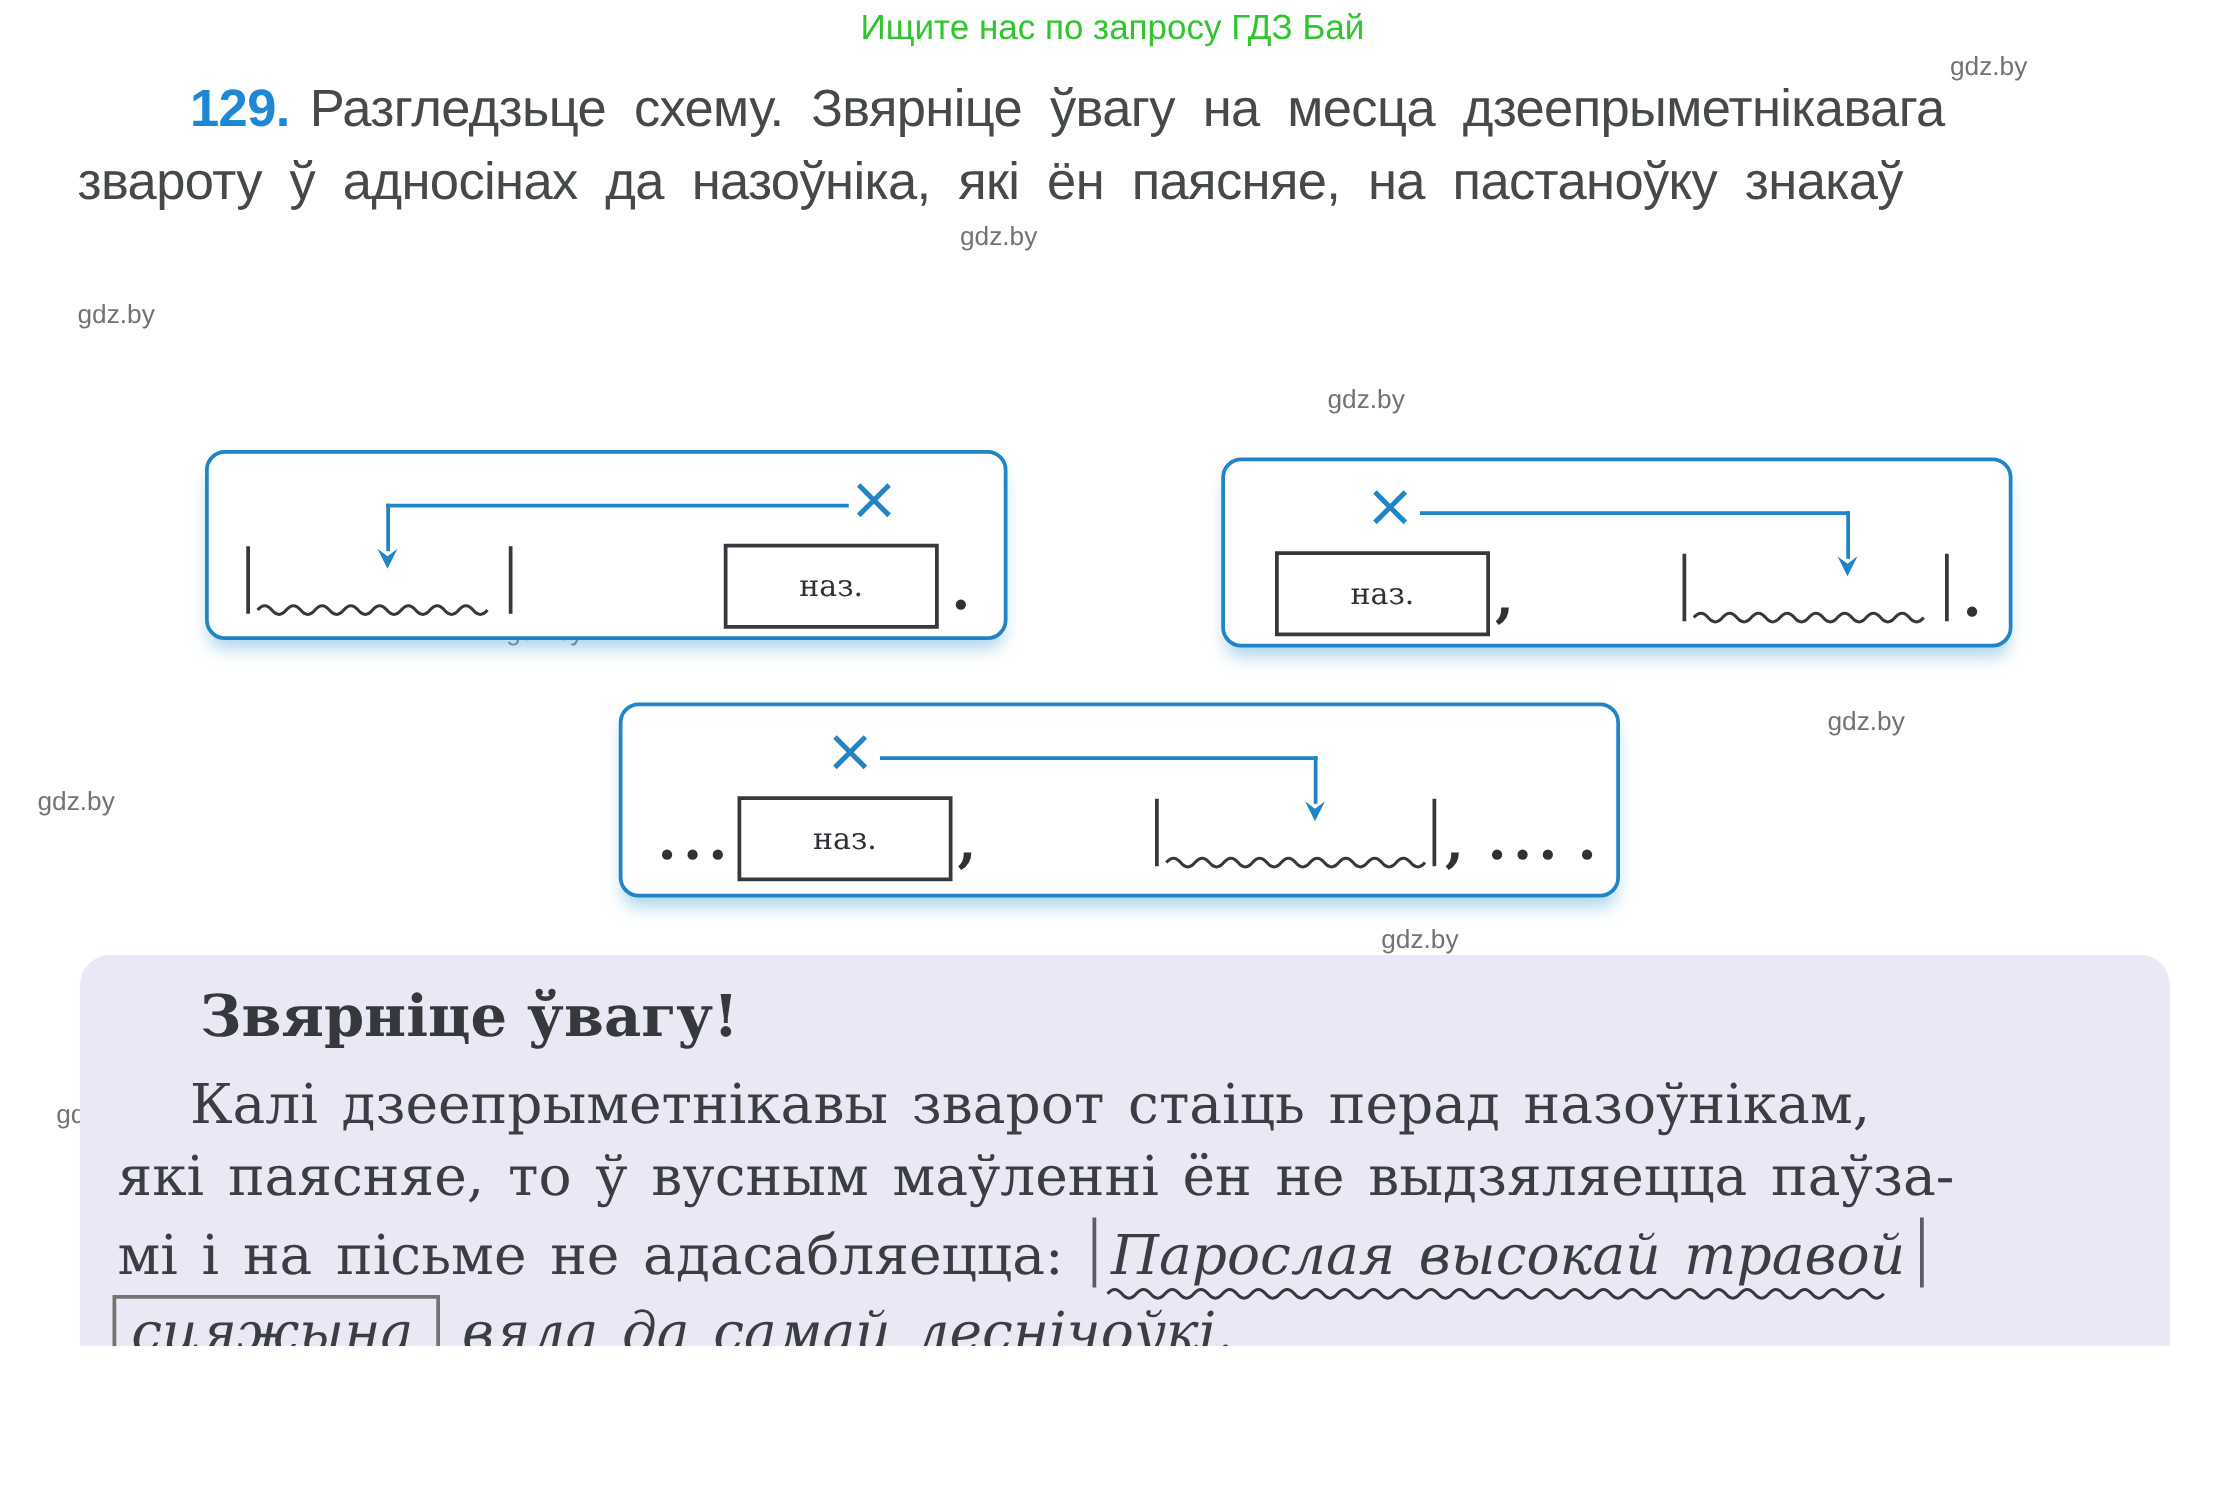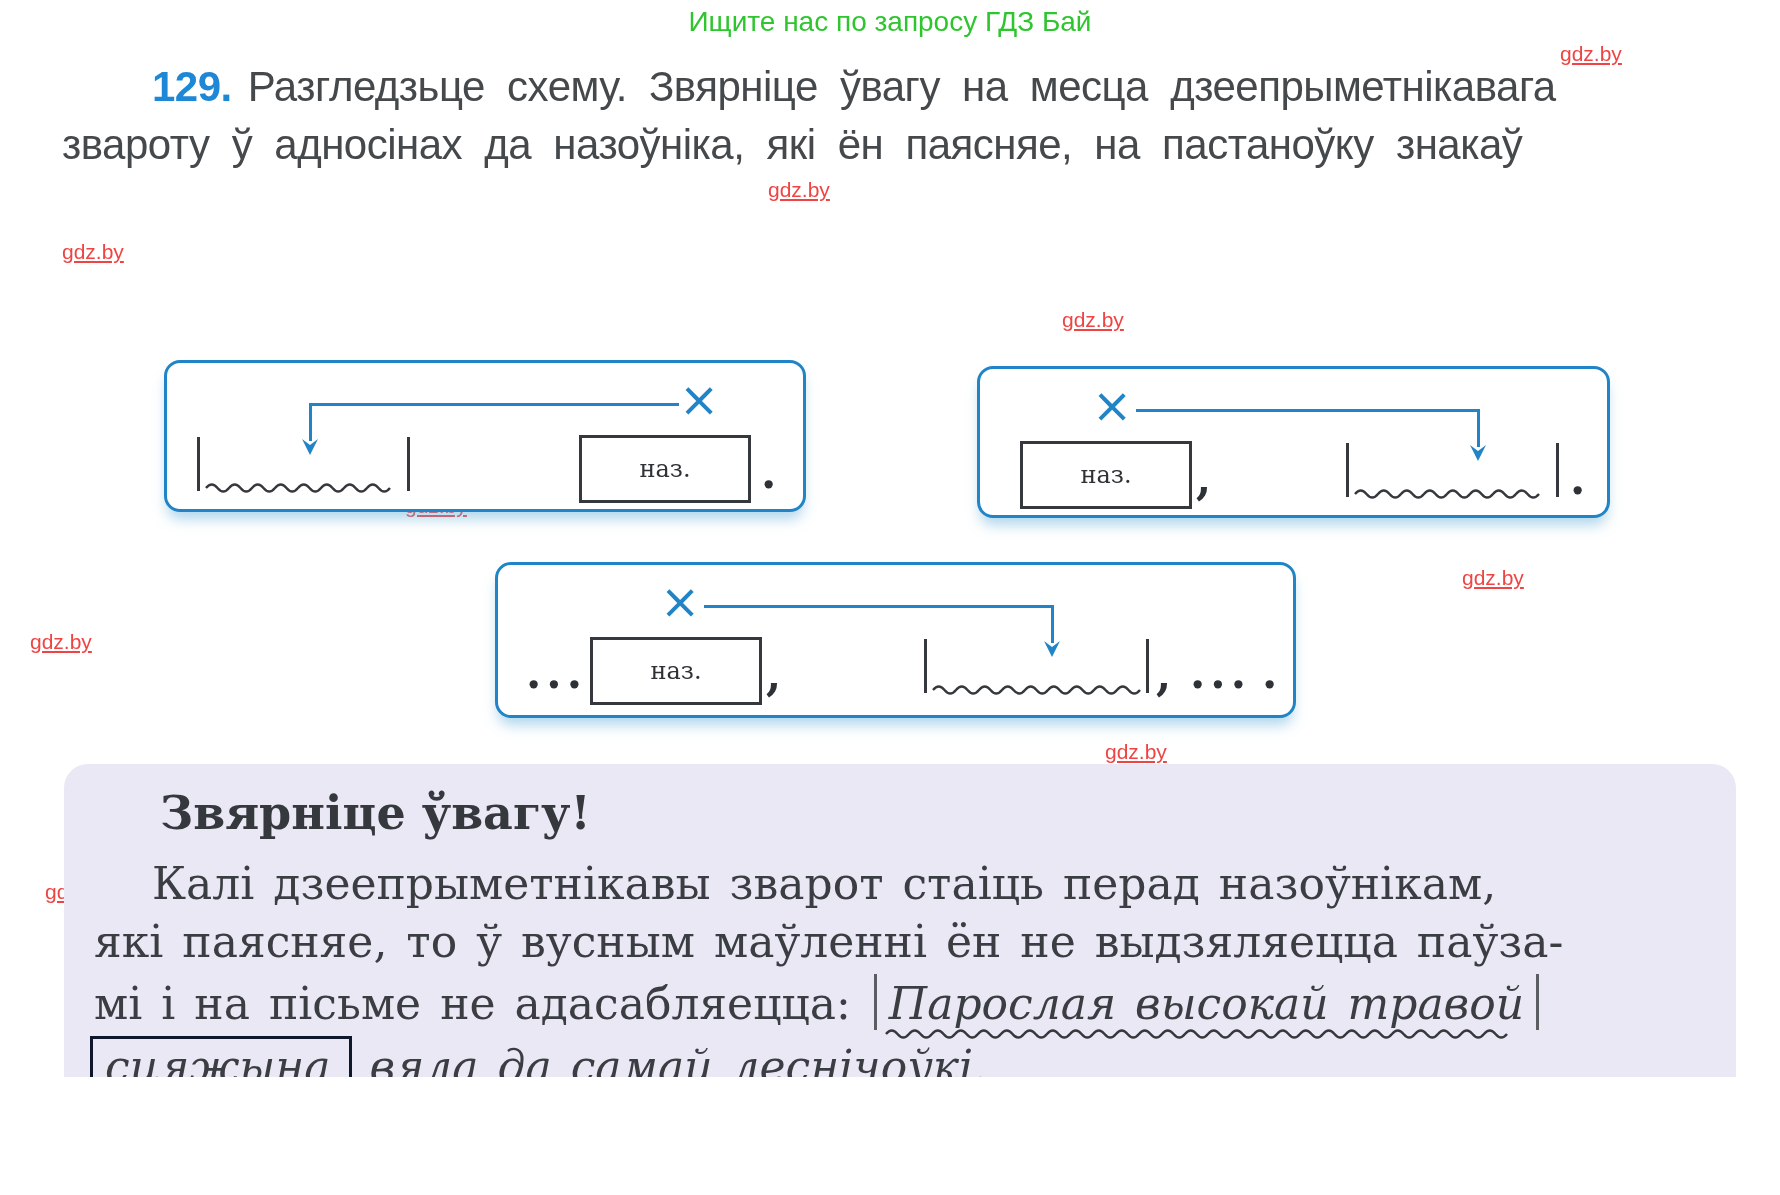--- a/index.html
+++ b/index.html
@@ -2,21 +2,21 @@
 <html><head>
 <meta charset="utf-8">
 <style>
   html,body{margin:0;padding:0;background:#ffffff;}
   .page{position:relative;width:1780px;height:1077px;background:#ffffff;overflow:hidden;
         font-family:"Liberation Sans","DejaVu Sans",sans-serif;}
 
   .green-top{position:absolute;left:0;right:0;top:6px;text-align:center;
              font-size:28px;color:#2fc52f;}
 
-  .wm{position:absolute;font-size:21px;color:#ef4444;text-decoration:underline;}
+  .wm{position:absolute;font-size:21px;color:#737373;}
 
   .para{position:absolute;font-size:42px;line-height:1.1;color:#45494c;
         letter-spacing:-0.5px;word-spacing:11px;white-space:nowrap;}
   .num{color:#1e87d6;font-weight:bold;margin-right:16px;margin-top:48px;}
 
   .title-box{position:absolute;left:465px;top:230px;width:905px;height:78px;
              background:#ddeefa;border:3px solid #2184c6;border-radius:14px;
              display:flex;align-items:center;justify-content:center;
              box-shadow:0 9px 14px -2px rgba(100,175,220,.55);}
   .title-box span{font-family:"DejaVu Serif","Liberation Serif",serif;
@@ -42,21 +42,21 @@
   .note{position:absolute;left:64px;top:764px;width:1672px;height:372px;
         background:#e9e8f4;border-radius:24px;}
   .note-h{position:absolute;left:96px;top:22px;font-family:"DejaVu Serif","Liberation Serif",serif;
           font-weight:bold;font-size:46px;color:#35393d;}
   .nl{position:absolute;font-family:"DejaVu Serif","Liberation Serif",serif;
       font-size:44px;color:#3a3e42;white-space:nowrap;word-spacing:5px;}
   .vbar{display:inline-block;width:3px;height:56px;background:#5a5e62;
         vertical-align:-11px;margin:0 4px;}
   .ex{position:relative;display:inline-block;font-style:italic;padding:0 8px;}
   .ex svg{position:absolute;left:4px;bottom:-12px;}
-  .subj-box{display:inline-block;border:3px solid #0f172a;padding:2px 18px 8px 12px;
+  .subj-box{display:inline-block;border:3px solid #737373;padding:2px 18px 8px 12px;
             font-style:italic;margin-right:18px;}
   .ex2{font-style:italic;}
 
   .footer{position:absolute;left:0;right:0;top:1144px;text-align:center;
           font-size:30px;color:#5a1d91;word-spacing:10px;}
 </style>
 </head>
 <body>
 
 <div class="page">

